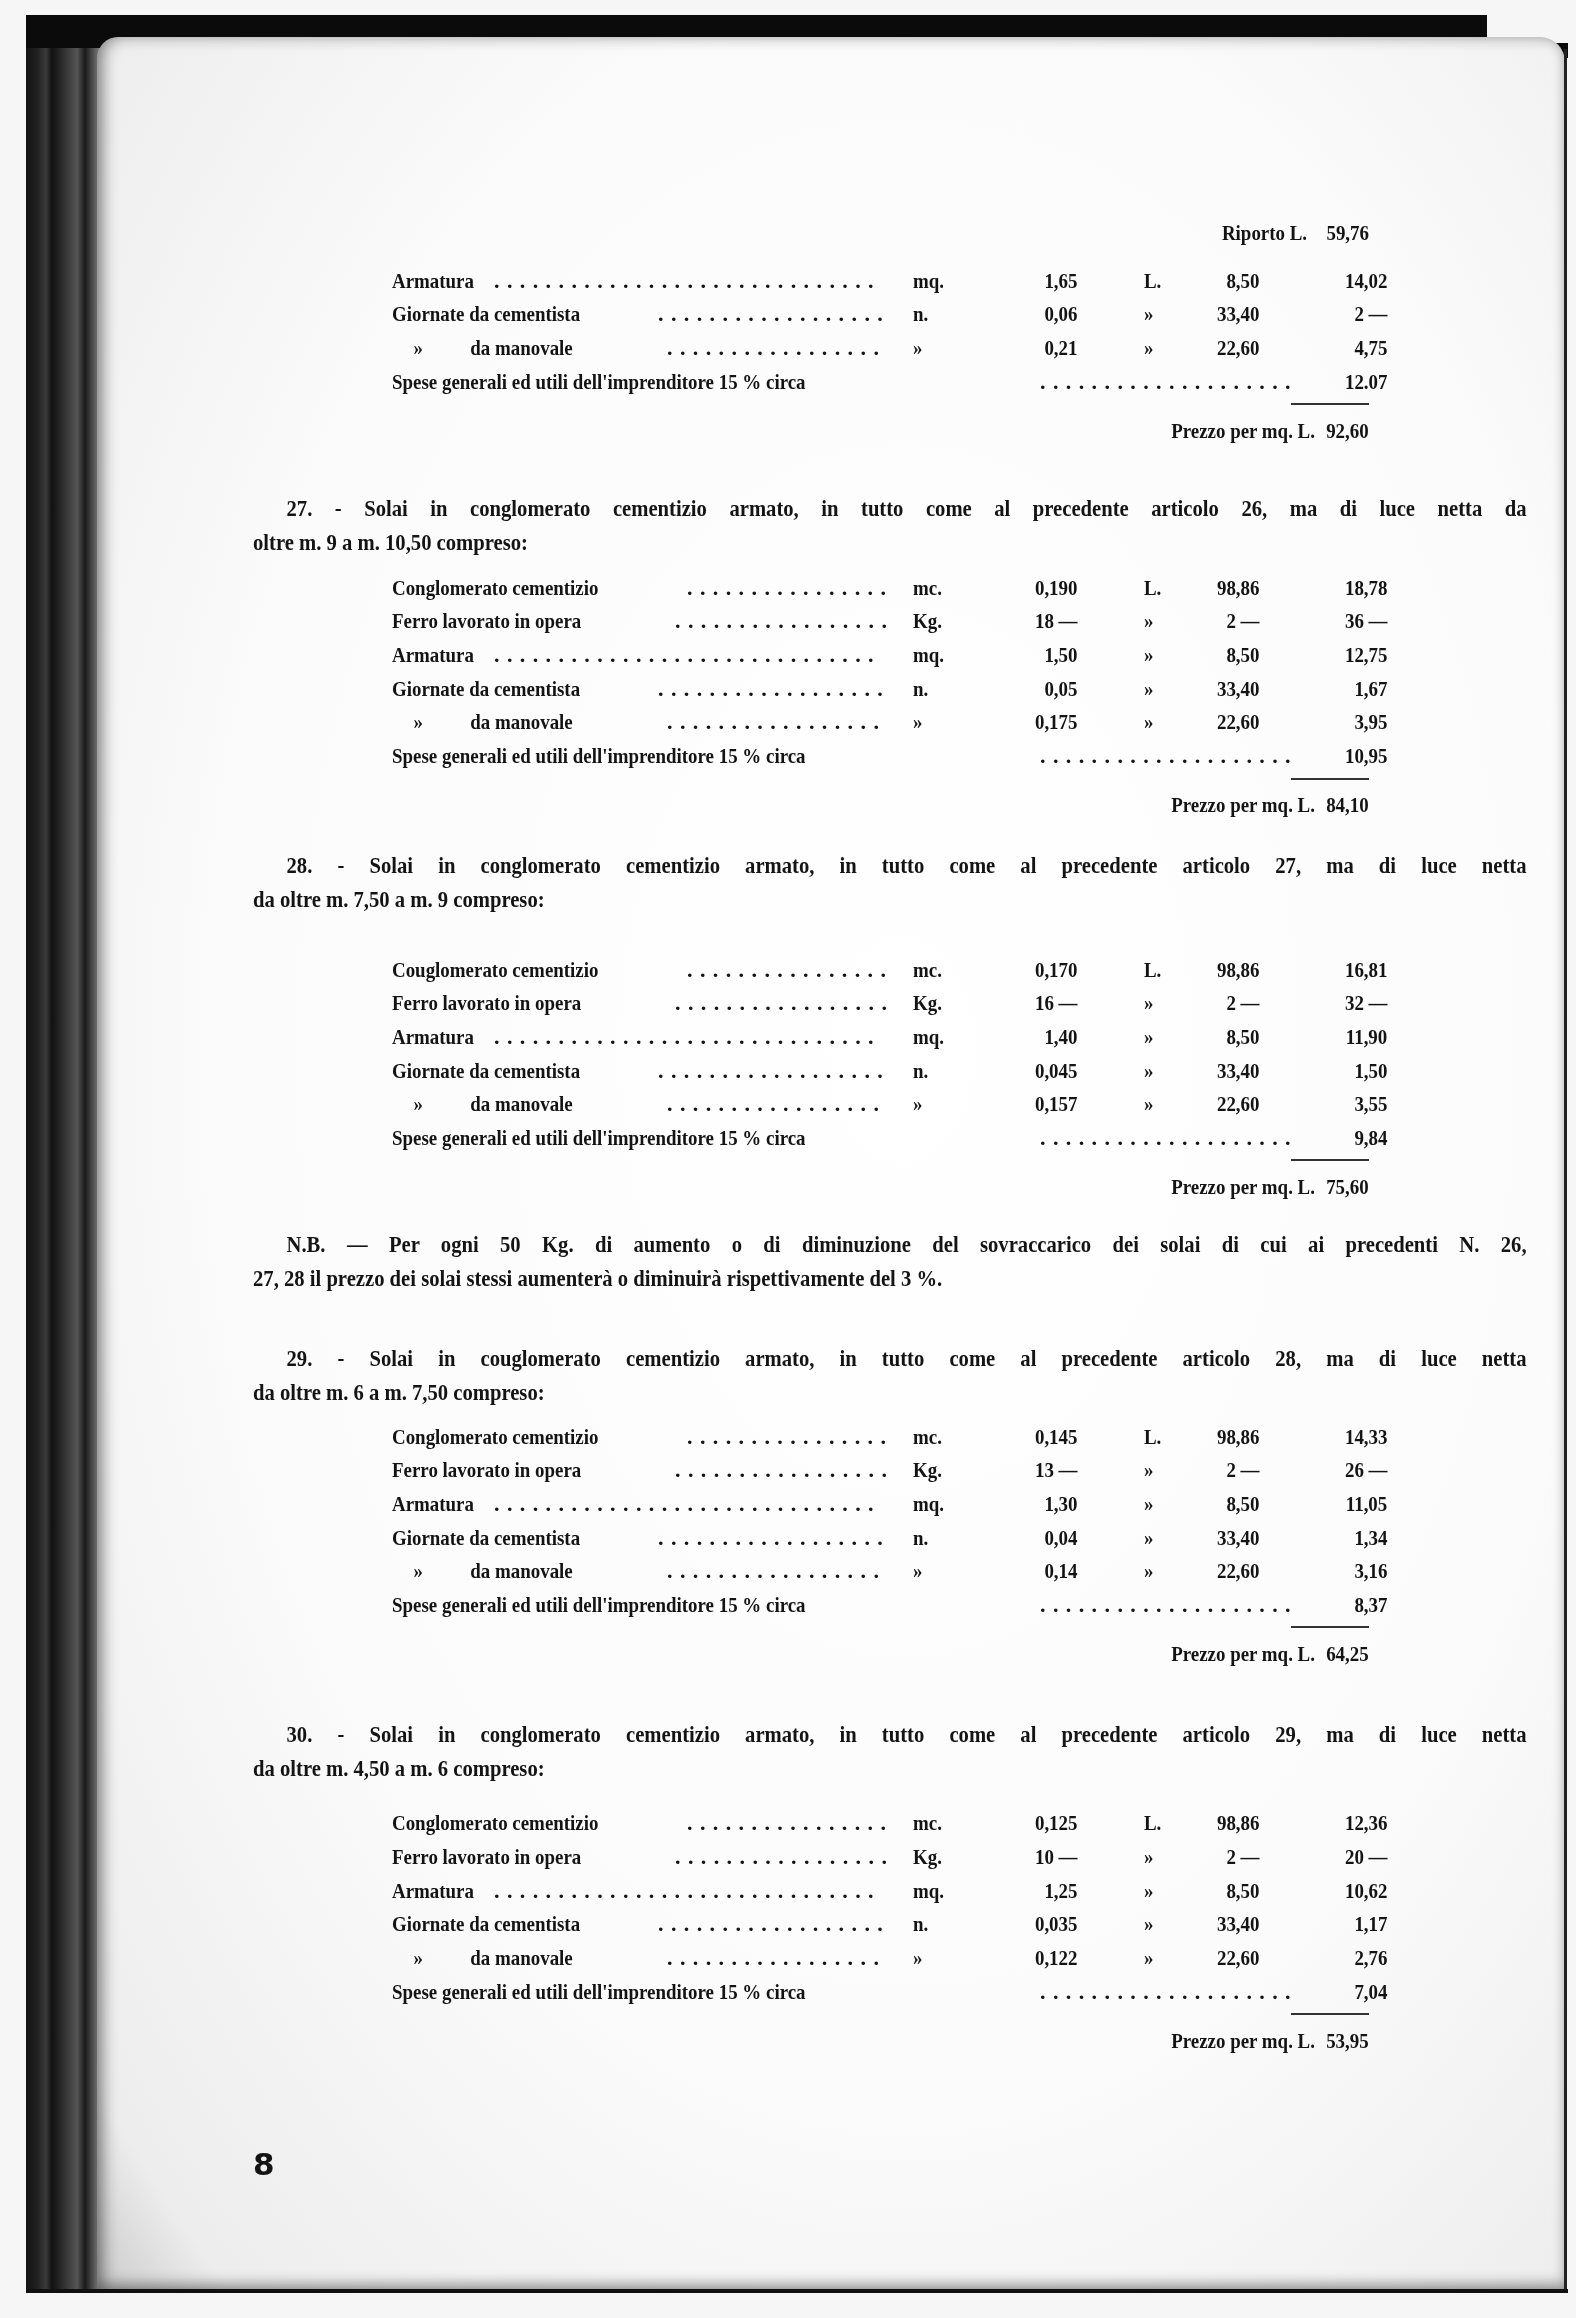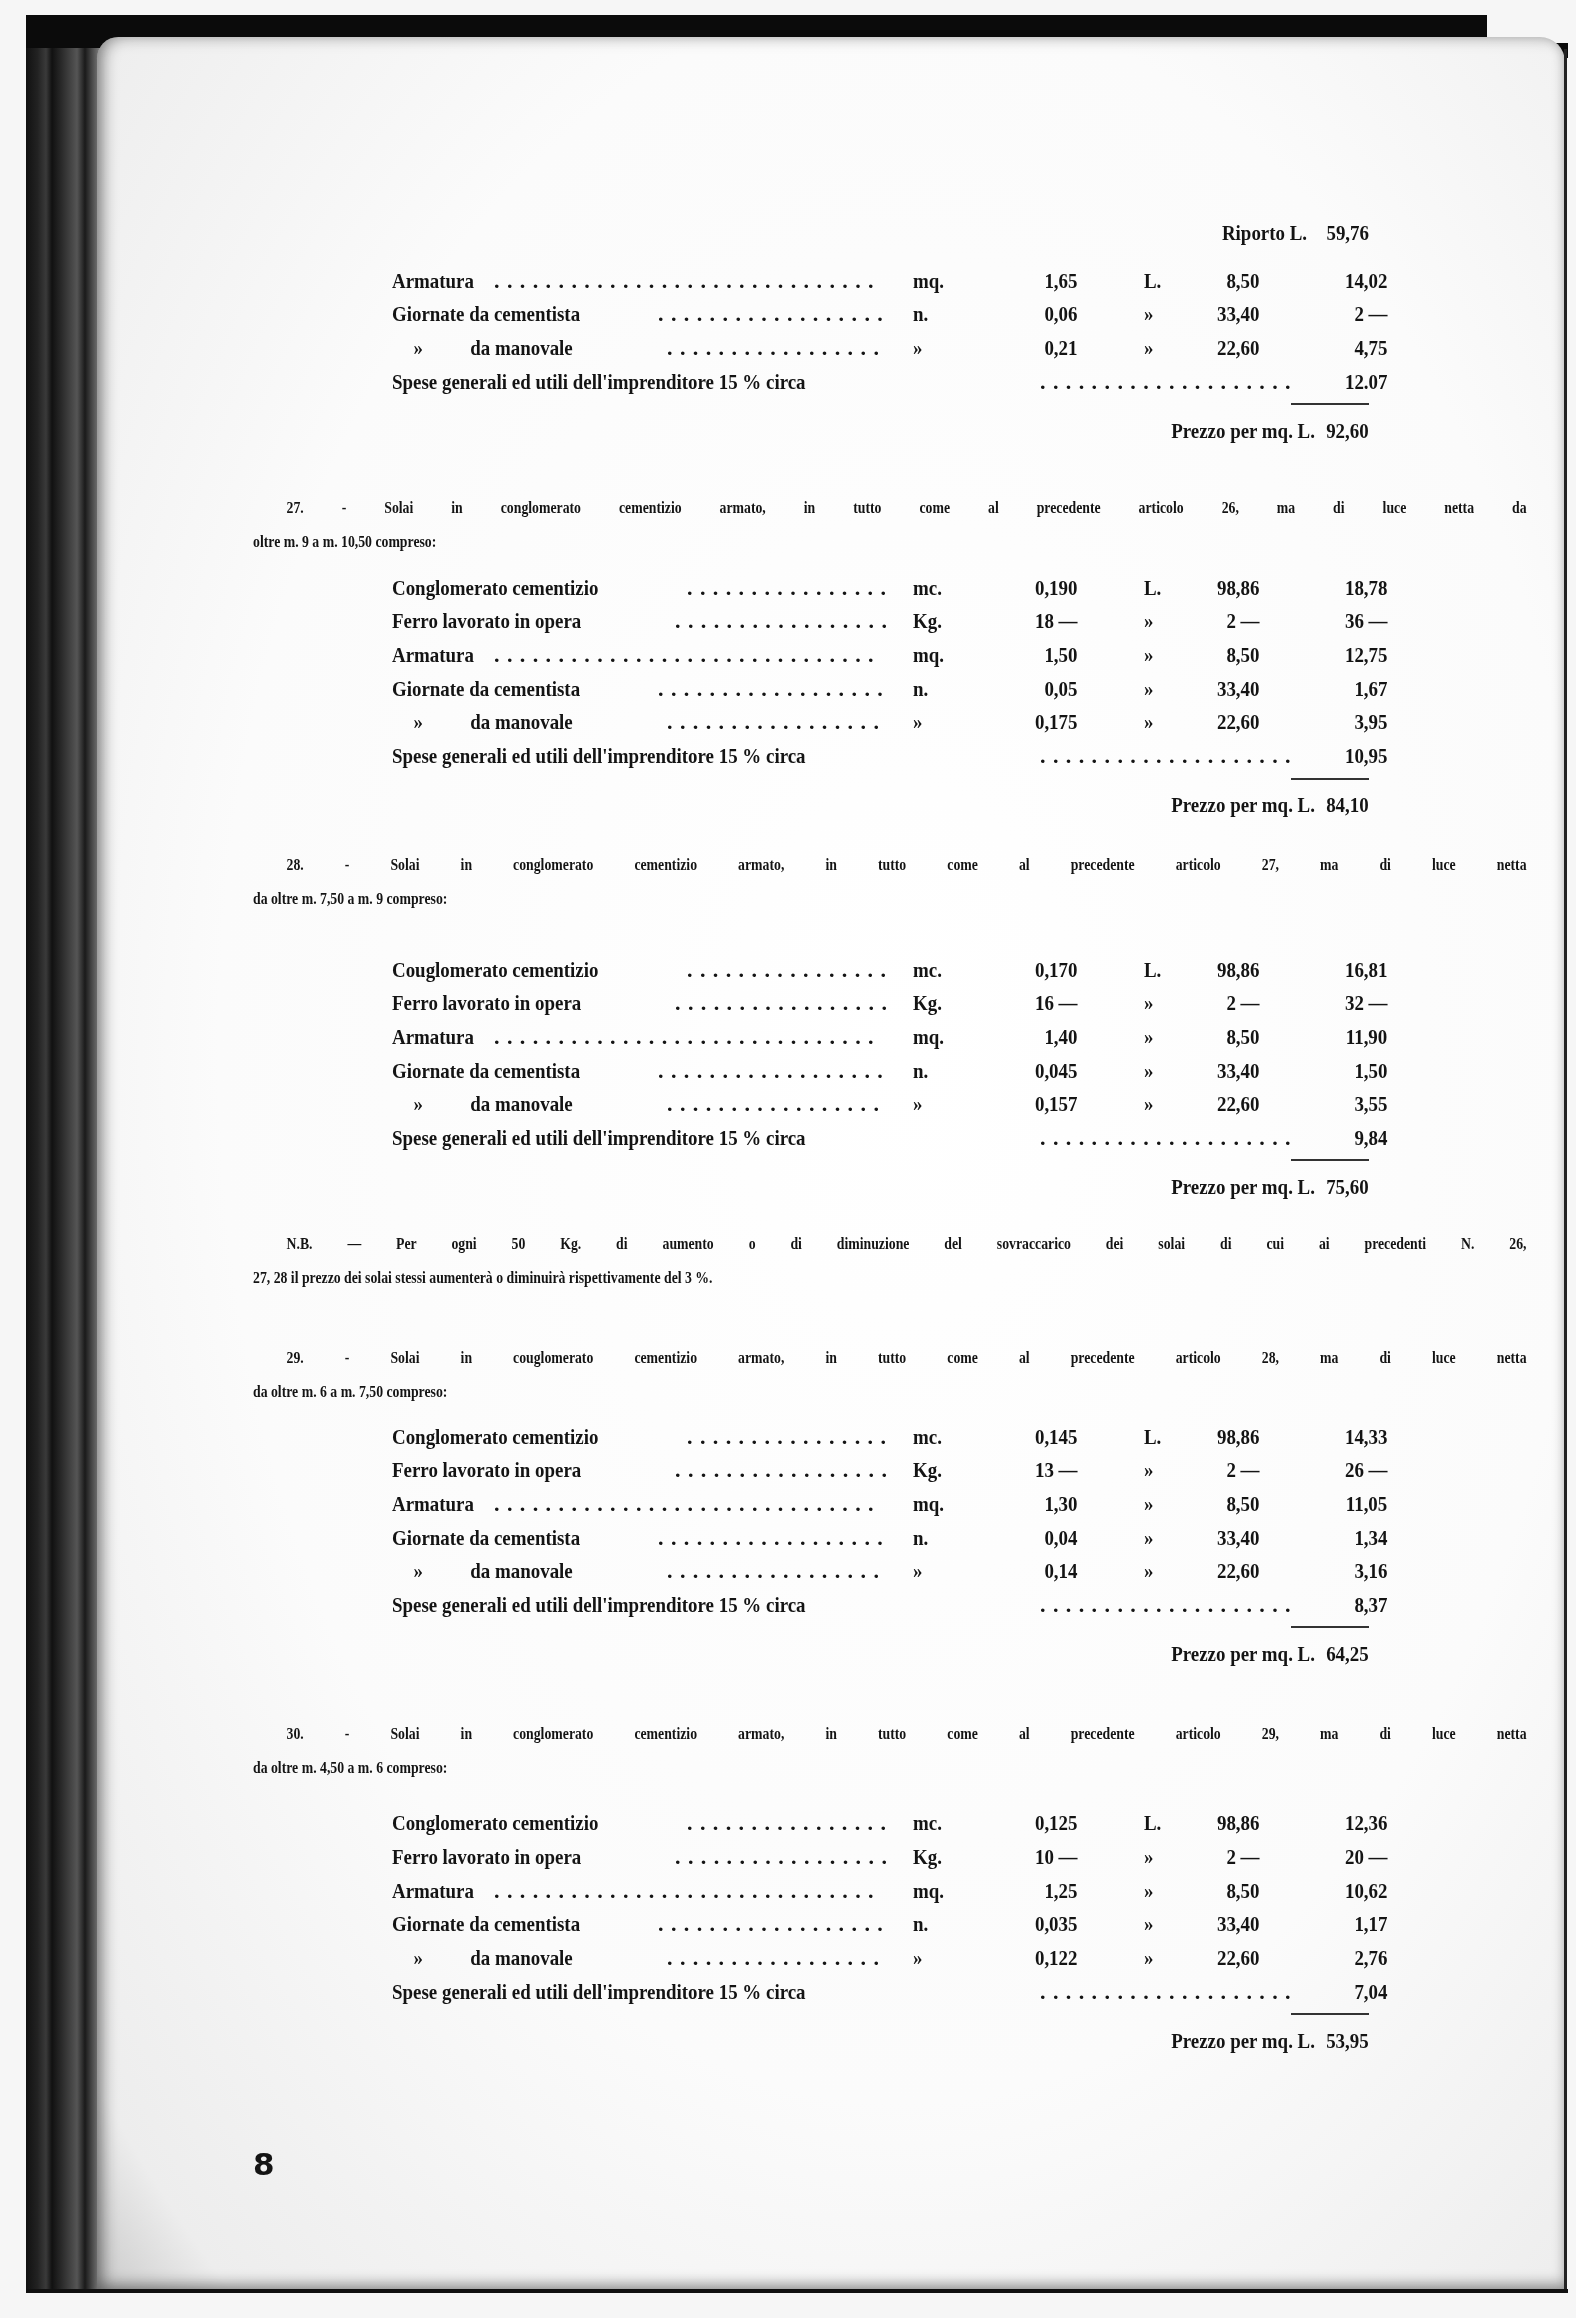--- a/index.html
+++ b/index.html
@@ -38,21 +38,21 @@
                 transform: scaleX(0.86); transform-origin: left top; }
   .row .label.ditto-label .ditto { display: inline-block; width: 66px; padding-left: 25px; }
   .row .dots { position: absolute; top: 0; font-weight: bold; font-size: 22px; letter-spacing: 7.4px; white-space: nowrap; }
   .row .unit { position: absolute; left: 895px; top: 0; font-weight: bold; font-size: 22px; transform: scaleX(0.86); transform-origin: left top; }
   .row .qty { position: absolute; right: calc(1576px - 1059px); top: 0; font-weight: bold; font-size: 22px; text-align: right; transform: scaleX(0.86); transform-origin: right top; }
   .row .cur { position: absolute; left: 1126px; top: 0; font-weight: bold; font-size: 22px; transform: scaleX(0.86); transform-origin: left top; }
   .row .price { position: absolute; right: calc(1576px - 1241px); top: 0; font-weight: bold; font-size: 22px; text-align: right; transform: scaleX(0.86); transform-origin: right top; }
   .row .amount { position: absolute; right: calc(1576px - 1369px); top: 0; font-weight: bold; font-size: 22px; text-align: right; transform: scaleX(0.86); transform-origin: right top; }
   .rule { position: absolute; height: 1.6px; background: #333; left: 1291px; width: 78px; }
 
-  .para { position: absolute; left: 253px; width: 1240px; font-weight: bold; font-size: 16px; line-height: 34px; }
+  .para { position: absolute; left: 253px; width: 1240px; font-weight: bold; font-size: 24px; line-height: 34px; }
   .para .line { display: block; white-space: nowrap; transform: scaleX(0.86); transform-origin: left top; }
   .para .line.first { padding-left: 39px; }
   .para .line.justify { text-align: justify; text-align-last: justify; width: calc(1240px / 0.86); }
 
   .total { position: absolute; font-weight: bold; font-size: 22px; white-space: nowrap; right: calc(1576px - 1369px);
            transform: scaleX(0.86); transform-origin: right top; }
   .pageno { position: absolute; left: 253px; top: 2146px; font-family: "DejaVu Sans", sans-serif; font-weight: bold; font-size: 31px; }
 </style>
 </head>
 <body>

